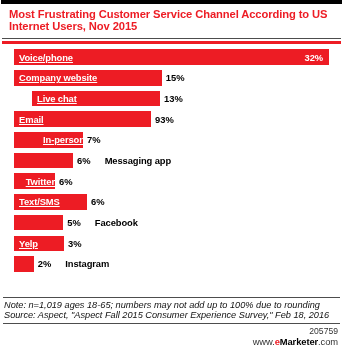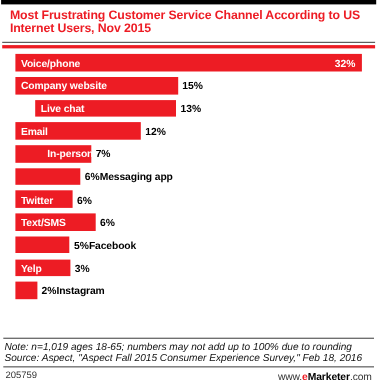--- a/index.html
+++ b/index.html
@@ -68,20 +68,21 @@
     box-sizing:border-box;
     position:relative;
   }
   .bar-inner-label{
     color:#ffffff;
     font-weight:bold;
     font-size:9.4px;
     white-space:nowrap;
     padding-left:5px;
     letter-spacing:-0.1px;
+    text-decoration:underline;
   }
   .bar-inner-value{
     position:absolute;
     right:6px;
     color:#ffffff;
     font-weight:bold;
     font-size:9.4px;
     white-space:nowrap;
   }
   .bar-outer{
@@ -93,20 +94,21 @@
     color:#000000;
     font-weight:bold;
     font-size:9.4px;
     margin-left:4px;
     white-space:nowrap;
   }
   .label-out{
     color:#000000;
     font-weight:bold;
     font-size:9.4px;
+    margin-left:14px;
     white-space:nowrap;
     letter-spacing:-0.1px;
   }
   .footer{
     flex:none;
     padding:0 3px;
   }
   .rule-foot{
     height:1px;background:#4d4d4d;margin:1px 0 2px 0;
   }
@@ -117,22 +119,23 @@
     color:#111;
     margin:0;
     padding:0 1px;
   }
   .rule-foot2{
     height:1px;background:#4d4d4d;margin:2px 0 0 0;
   }
   .footer-bottom{
     display:flex;
     justify-content:space-between;
-    align-items:flex-start;
+    align-items:flex-end;
     padding:2px 2px 0 2px;
+    flex-direction:column;
   }
   .chart-id{
     font-size:8.6px;color:#333;
   }
   .emarketer{
     font-size:9.4px;color:#333;letter-spacing:-0.1px;
   }
   .emarketer b{color:#000;}
   .emarketer .e-red{color:#ED1C24;font-weight:bold;}
 </style>
@@ -168,44 +171,44 @@
       </div>
       <div class="bar-row">
         <div class="bar" style="width: 128.05px; margin-left: 32px;">
           <span class="bar-inner-label">Live chat</span>
         </div>
         <div class="bar-outer">
           <span class="value-out">13%</span>
         </div>
       </div>
       <div class="bar-row">
-        <div class="bar" style="width: 114px;">
+        <div class="bar" style="width: 137px;">
           <span class="bar-inner-label">Email</span>
         </div>
         <div class="bar-outer">
-          <span class="value-out">12%</span>
+          <span class="value-out">93%</span>
         </div>
       </div>
       <div class="bar-row">
         <div class="bar" style="width: 68.95px; padding-left: 24px;">
           <span class="bar-inner-label">In-person</span>
         </div>
         <div class="bar-outer">
           <span class="value-out">7%</span>
         </div>
       </div>
       <div class="bar-row">
         <div class="bar" style="width: 59.1px;"></div>
         <div class="bar-outer">
           <span class="value-out">6%</span>
           <span class="label-out">Messaging app</span>
         </div>
       </div>
       <div class="bar-row">
-        <div class="bar" style="width: 52px;">
+        <div class="bar" style="width: 41px; justify-content: flex-end;">
           <span class="bar-inner-label">Twitter</span>
         </div>
         <div class="bar-outer">
           <span class="value-out">6%</span>
         </div>
       </div>
       <div class="bar-row">
         <div class="bar" style="width: 73px;">
           <span class="bar-inner-label">Text/SMS</span>
         </div>

